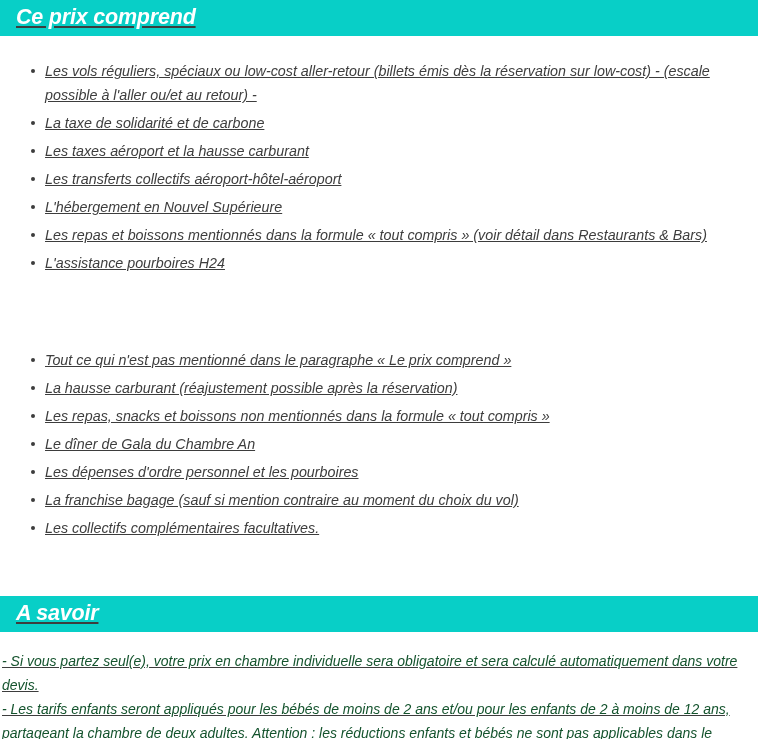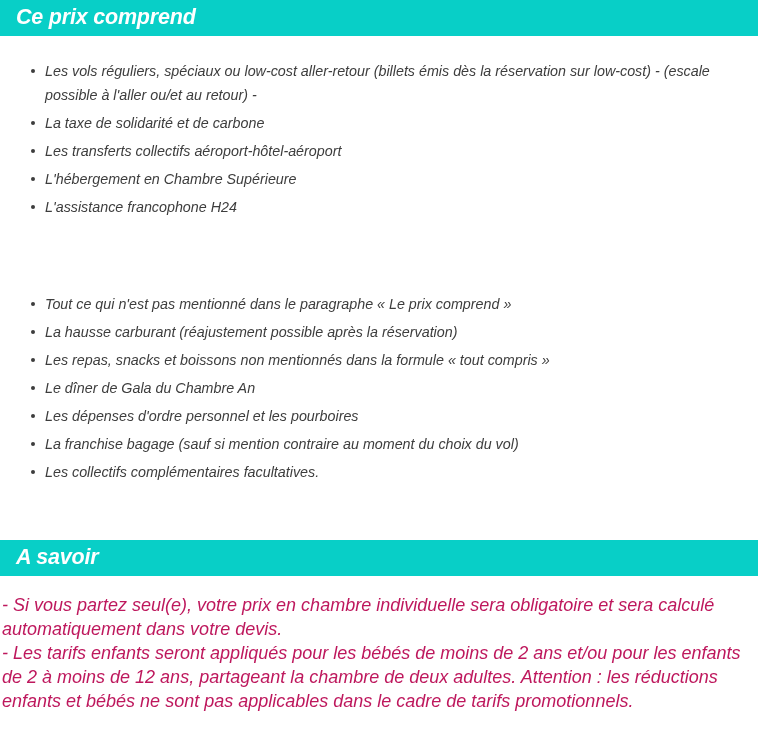--- a/index.html
+++ b/index.html
@@ -13,20 +13,21 @@
     height: 739px;
     overflow: hidden;
     font-family: "Liberation Sans", "DejaVu Sans", sans-serif;
     color: #3d3d3d;
   }
   .page {
     position: relative;
     width: 758px;
     height: 570px;
     background: #ffffff;
+    text-decoration: underline;
   }
 
   
   .section-bar {
     background: #08cfc7;
     height: 36px;
     display: flex;
     align-items: center;
     padding: 0 0 0 16px;
     box-sizing: border-box;
@@ -68,23 +69,23 @@
     background: #3d3d3d;
   }
 
   
   .note-block {
     padding: 0 10px 0 2px;
   }
   .note-block p {
     margin: 0;
     font-style: italic;
-    font-size: 18px;
+    font-size: 14px;
     line-height: 24px;
-    color: #be185d;
+    color: #14532d;
   }
 
   
   .gap-after-list-1 { height: 47px; }
   .gap-after-list-2 { height: 52px; }
   .list-top-pad-1 { height: 19px; }
   .list-top-pad-2 { height: 18px; }
   .note-top-pad { height: 17px; }
 </style>
 </head>
@@ -94,23 +95,25 @@
 
   <div class="section-bar">
     <span class="section-title">Ce prix comprend</span>
   </div>
 
   <div class="list-top-pad-1"></div>
 
   <ul class="bullet-list">
     <li>Les vols réguliers, spéciaux ou low-cost aller-retour (billets émis dès la réservation sur low-cost) - (escale possible à l'aller ou/et au retour) -</li>
     <li>La taxe de solidarité et de carbone</li>
+    <li>Les taxes aéroport et la hausse carburant</li>
     <li>Les transferts collectifs aéroport-hôtel-aéroport</li>
-    <li>L'hébergement en Chambre Supérieure</li>
-    <li>L'assistance francophone H24</li>
+    <li>L'hébergement en Nouvel Supérieure</li>
+    <li>Les repas et boissons mentionnés dans la formule « tout compris » (voir détail dans Restaurants &amp; Bars)</li>
+    <li>L'assistance pourboires H24</li>
   </ul>
 
   <div class="gap-after-list-1"></div>
 
 
   <div class="list-top-pad-2"></div>
 
   <ul class="bullet-list">
     <li>Tout ce qui n'est pas mentionné dans le paragraphe « Le prix comprend »</li>
     <li>La hausse carburant (réajustement possible après la réservation)</li>

